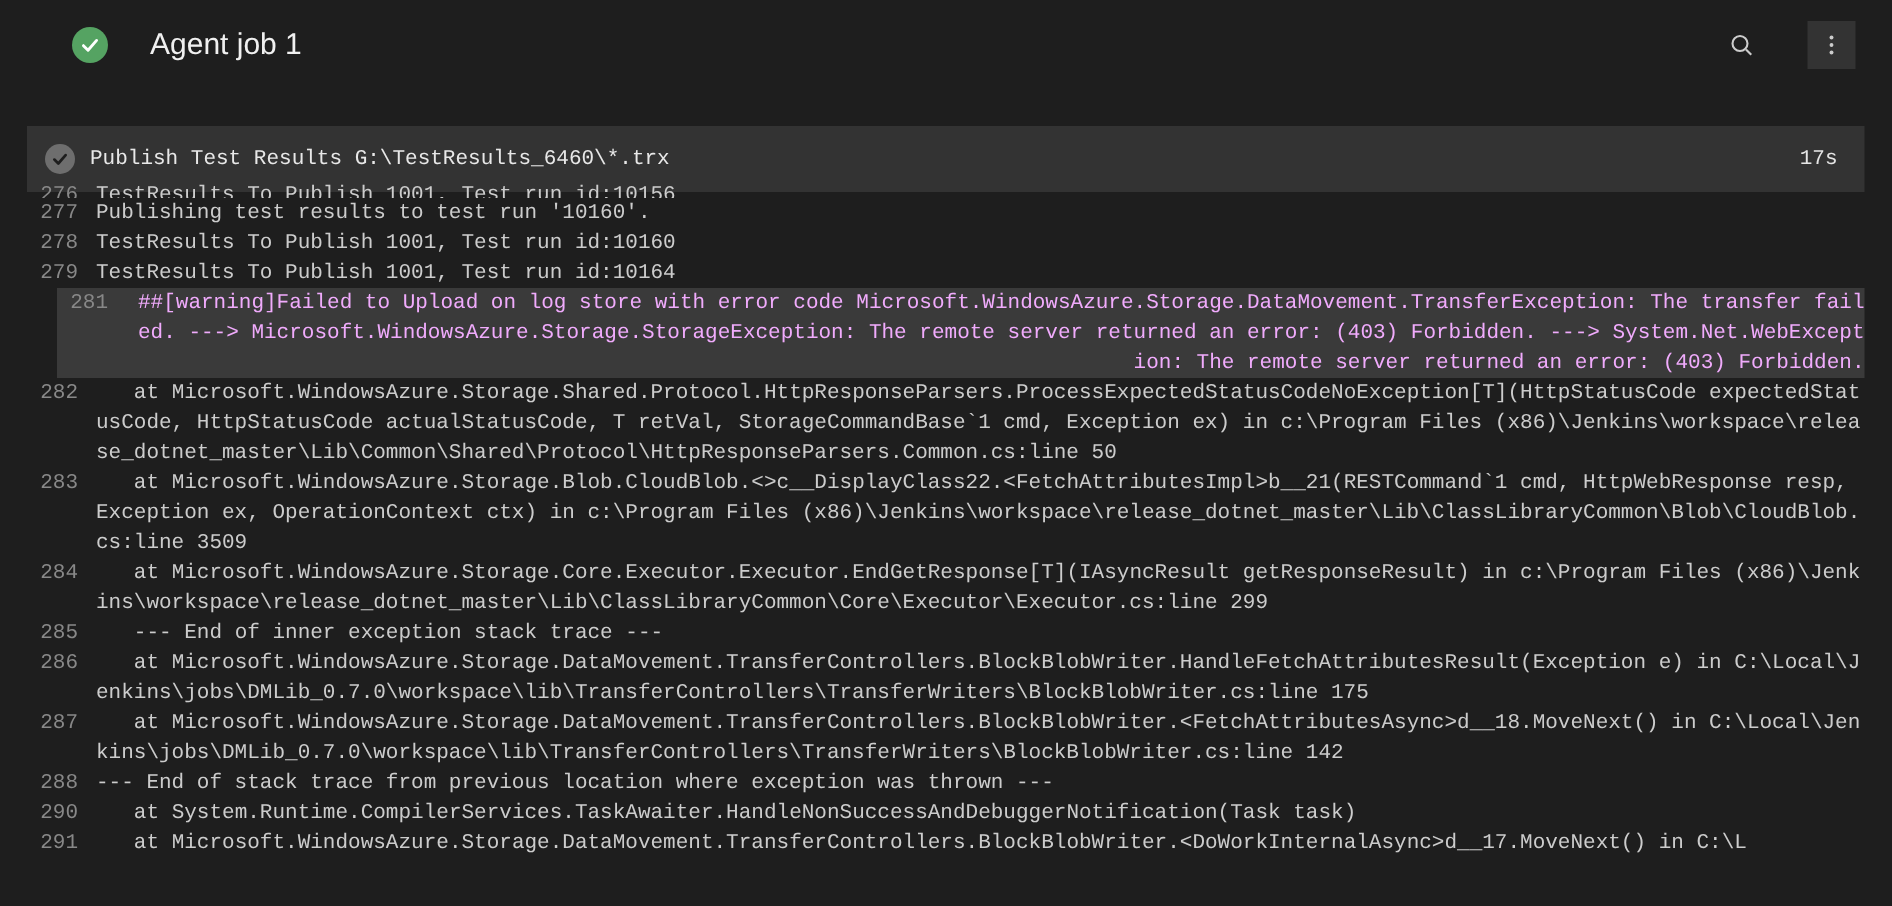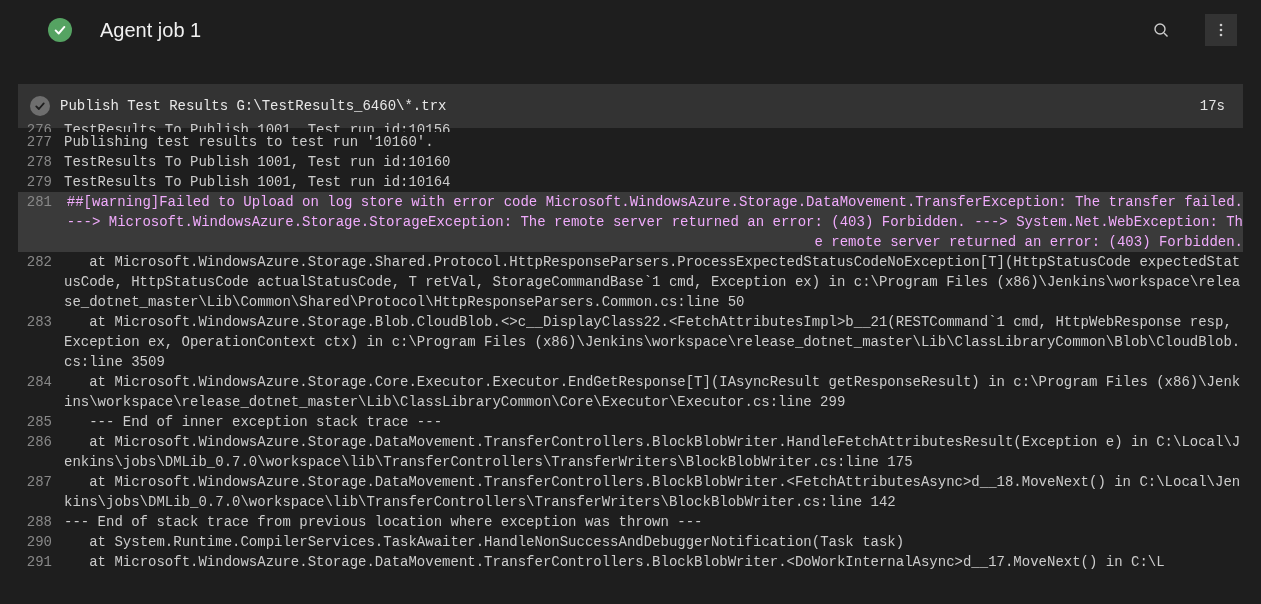--- a/index.html
+++ b/index.html
@@ -78,21 +78,21 @@
     user-select: none;
   }
   .lt {
     flex: 1;
     color: #cccccc;
     white-space: pre-wrap;
     word-break: break-all;
   }
   .log-line.first-cut .lt { padding-top: 0; }
   .log-line.first-cut { margin-top: -8px; overflow: hidden; max-height: 12px; align-items: flex-start;}
-  .log-line.warning { background: #3a3a3a; }
+  .log-line.warning { background: #3a3a3a; margin-left: 20px; }
   .log-line.warning .lt { color: #f0abfc; text-align: right; }
 </style>
 </head>
 <body>
 
 <div class="header">
   <div class="success-badge">
     <svg viewBox="0 0 16 16" fill="none" stroke="#fff" stroke-width="2.2" stroke-linecap="round" stroke-linejoin="round">
         <polyline points="3,8.5 6.5,12 13,4.5"></polyline>
       </svg>

